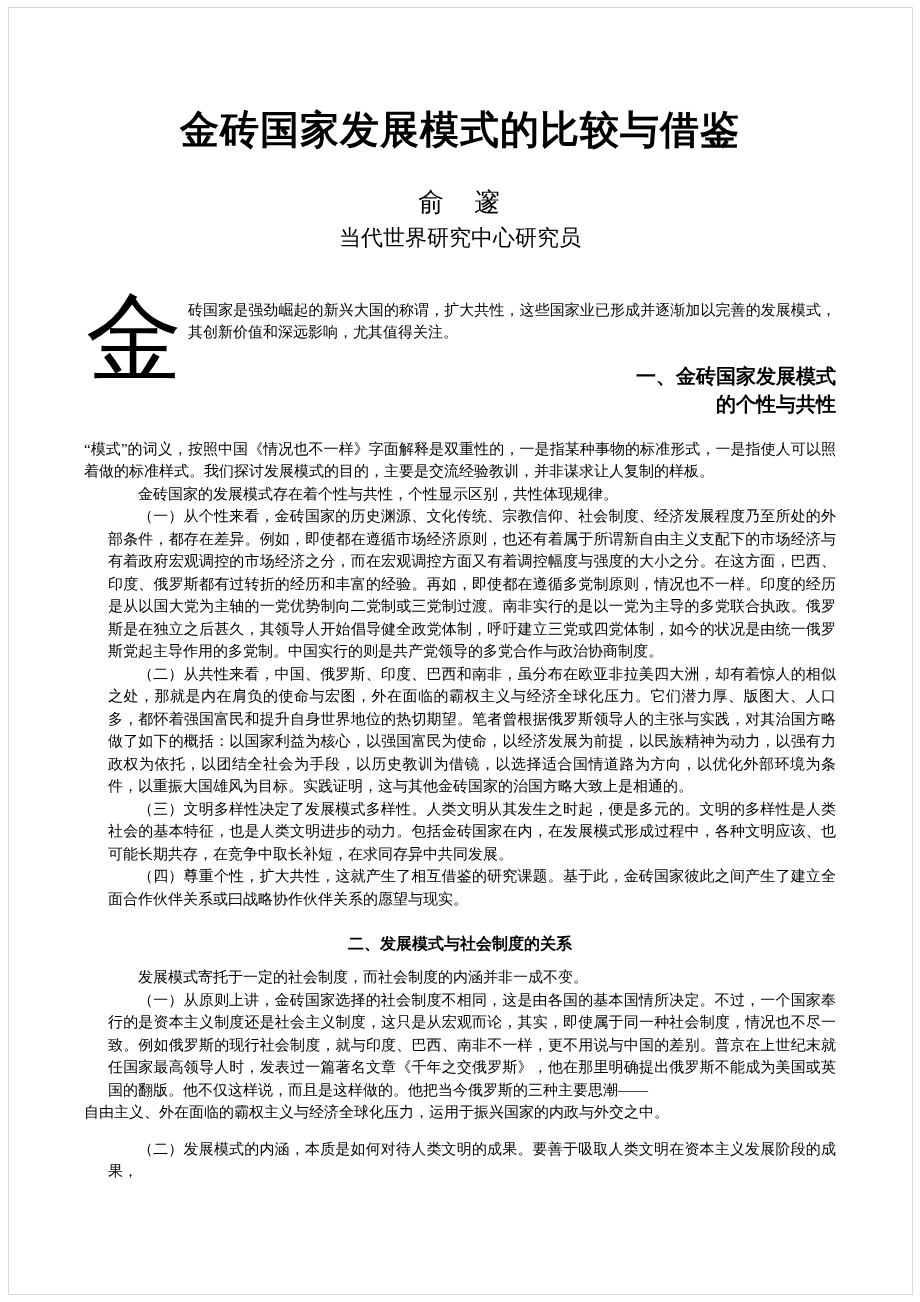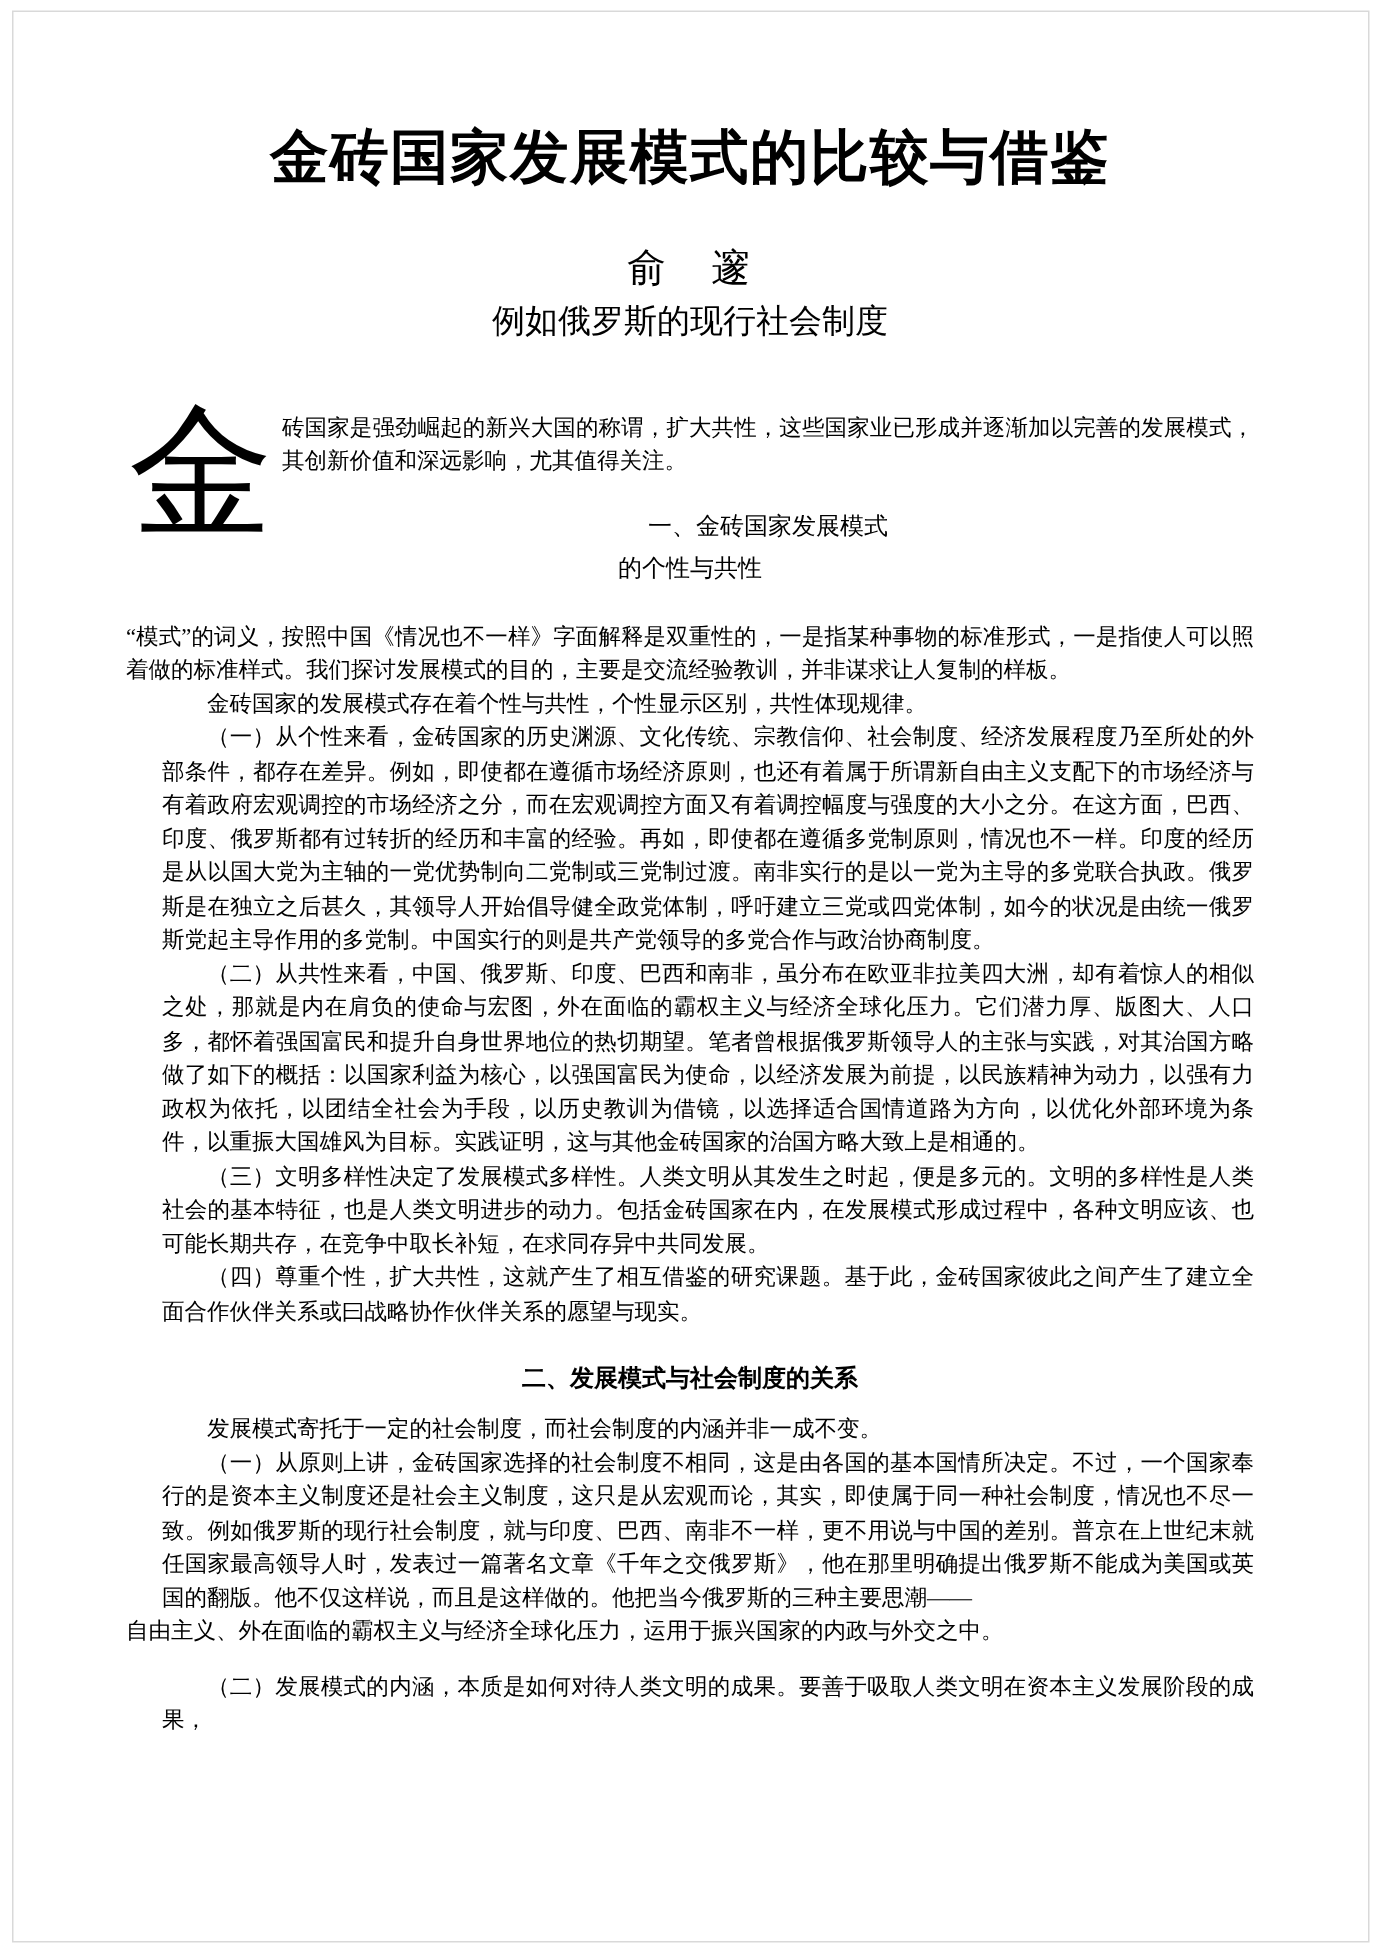--- a/index.html
+++ b/index.html
@@ -24,21 +24,21 @@
     bottom: 7px;
     border: 1px solid #d9d9d9;
     pointer-events: none;
   }
   .content {
     position: relative;
     padding: 0 84px;
   }
   .doc-title {
     margin: 0;
-    padding-top: 84px;
+    padding-top: 108px;
     font-size: 39px;
     font-weight: bold;
     text-align: center;
     letter-spacing: 1px;
     line-height: 1.15;
   }
   .author {
     margin-top: 34px;
     font-size: 26px;
     text-align: center;
@@ -66,23 +66,23 @@
     font-size: 15px;
     line-height: 22.5px;
     text-align: justify;
     text-justify: inter-ideograph;
   }
   .lead {
     padding-top: 7px;
   }
   .sec-heading {
     margin-top: 18px;
-    text-align: center;
-    font-size: 16px;
-    font-weight: normal;
+    text-align: right;
+    font-size: 20px;
+    font-weight: bold;
     line-height: 28px;
   }
   .body-paragraphs {
     clear: left;
     margin-top: 20px;
   }
   p.indent {
     text-indent: 2em;
     margin-left: 24px;
   }
@@ -103,21 +103,21 @@
 
 <div class="page">
   <div class="page-frame"></div>
 
   <div class="content">
 
     <h1 class="doc-title">金砖国家发展模式的比较与借鉴</h1>
 
     <div class="author">俞　邃</div>
 
-    <div class="affiliation">例如俄罗斯的现行社会制度</div>
+    <div class="affiliation">当代世界研究中心研究员</div>
 
     <div class="lead-block">
       <span class="dropcap">金</span>
       <p class="lead">砖国家是强劲崛起的新兴大国的称谓，扩大共性，这些国家业已形成并逐渐加以完善的发展模式，其创新价值和深远影响，尤其值得关注。</p>
       <div class="sec-heading">
         <div>一、金砖国家发展模式</div>
         <div>的个性与共性</div>
       </div>
     </div>
 

